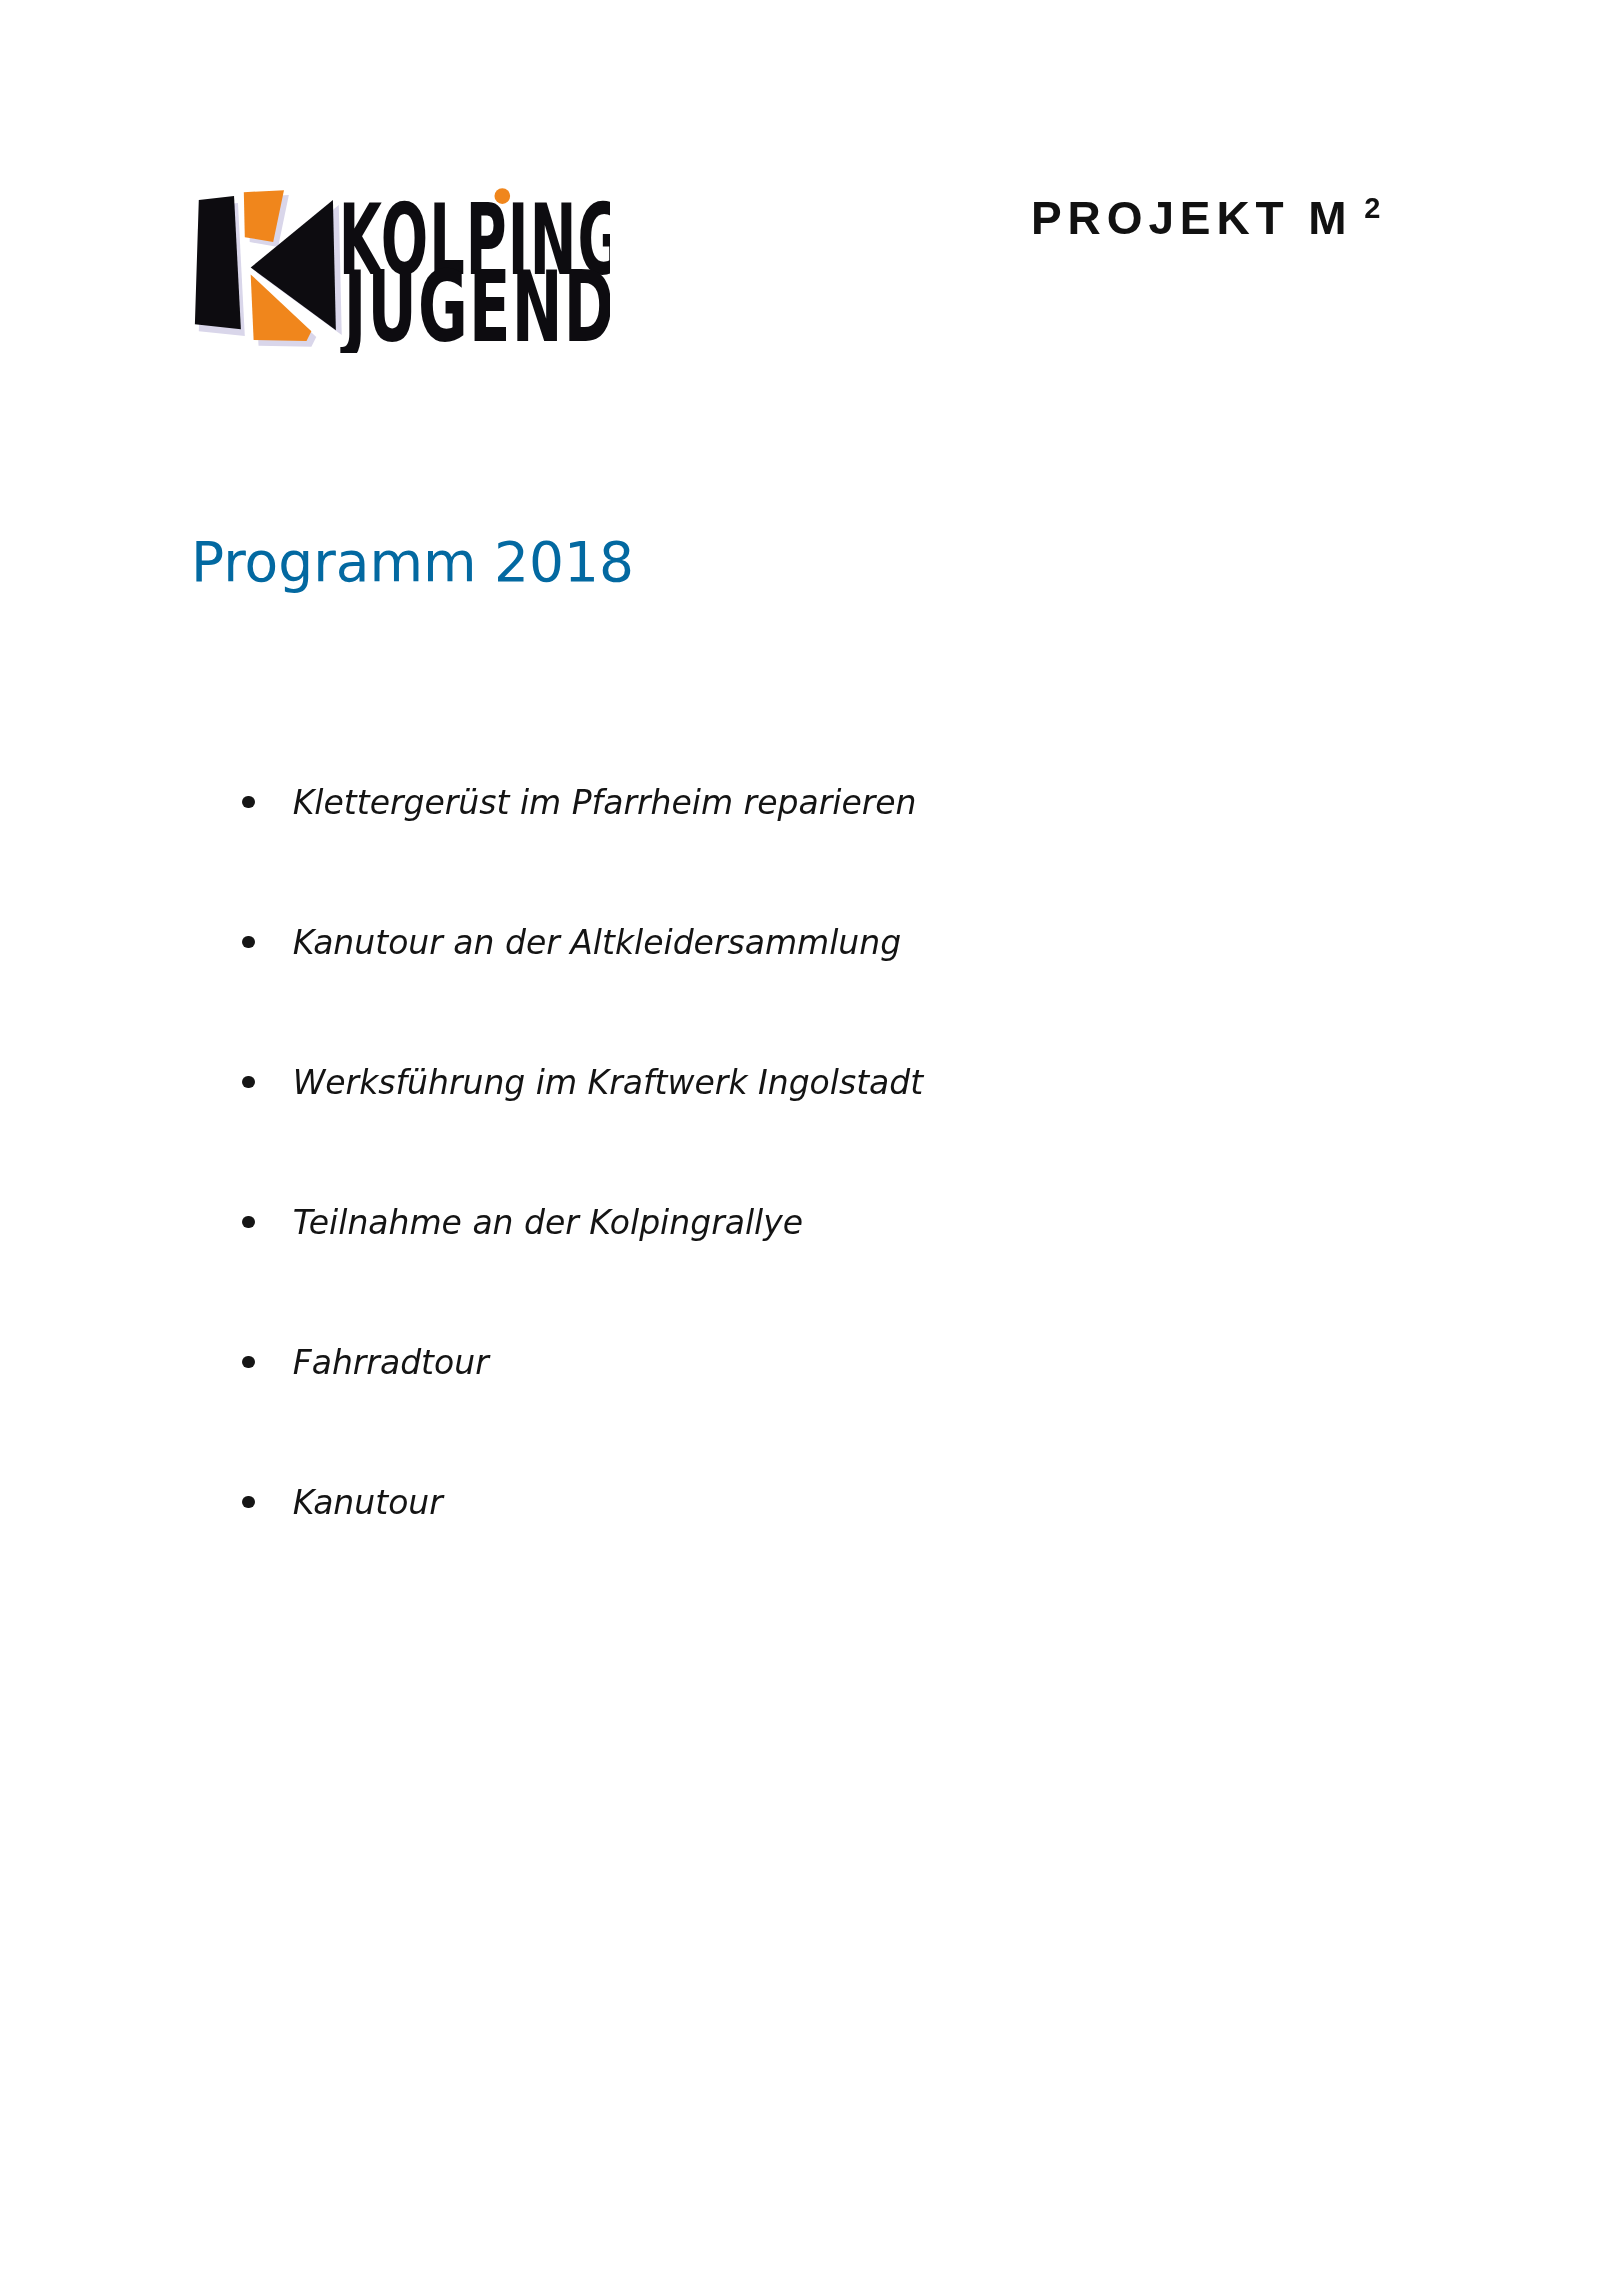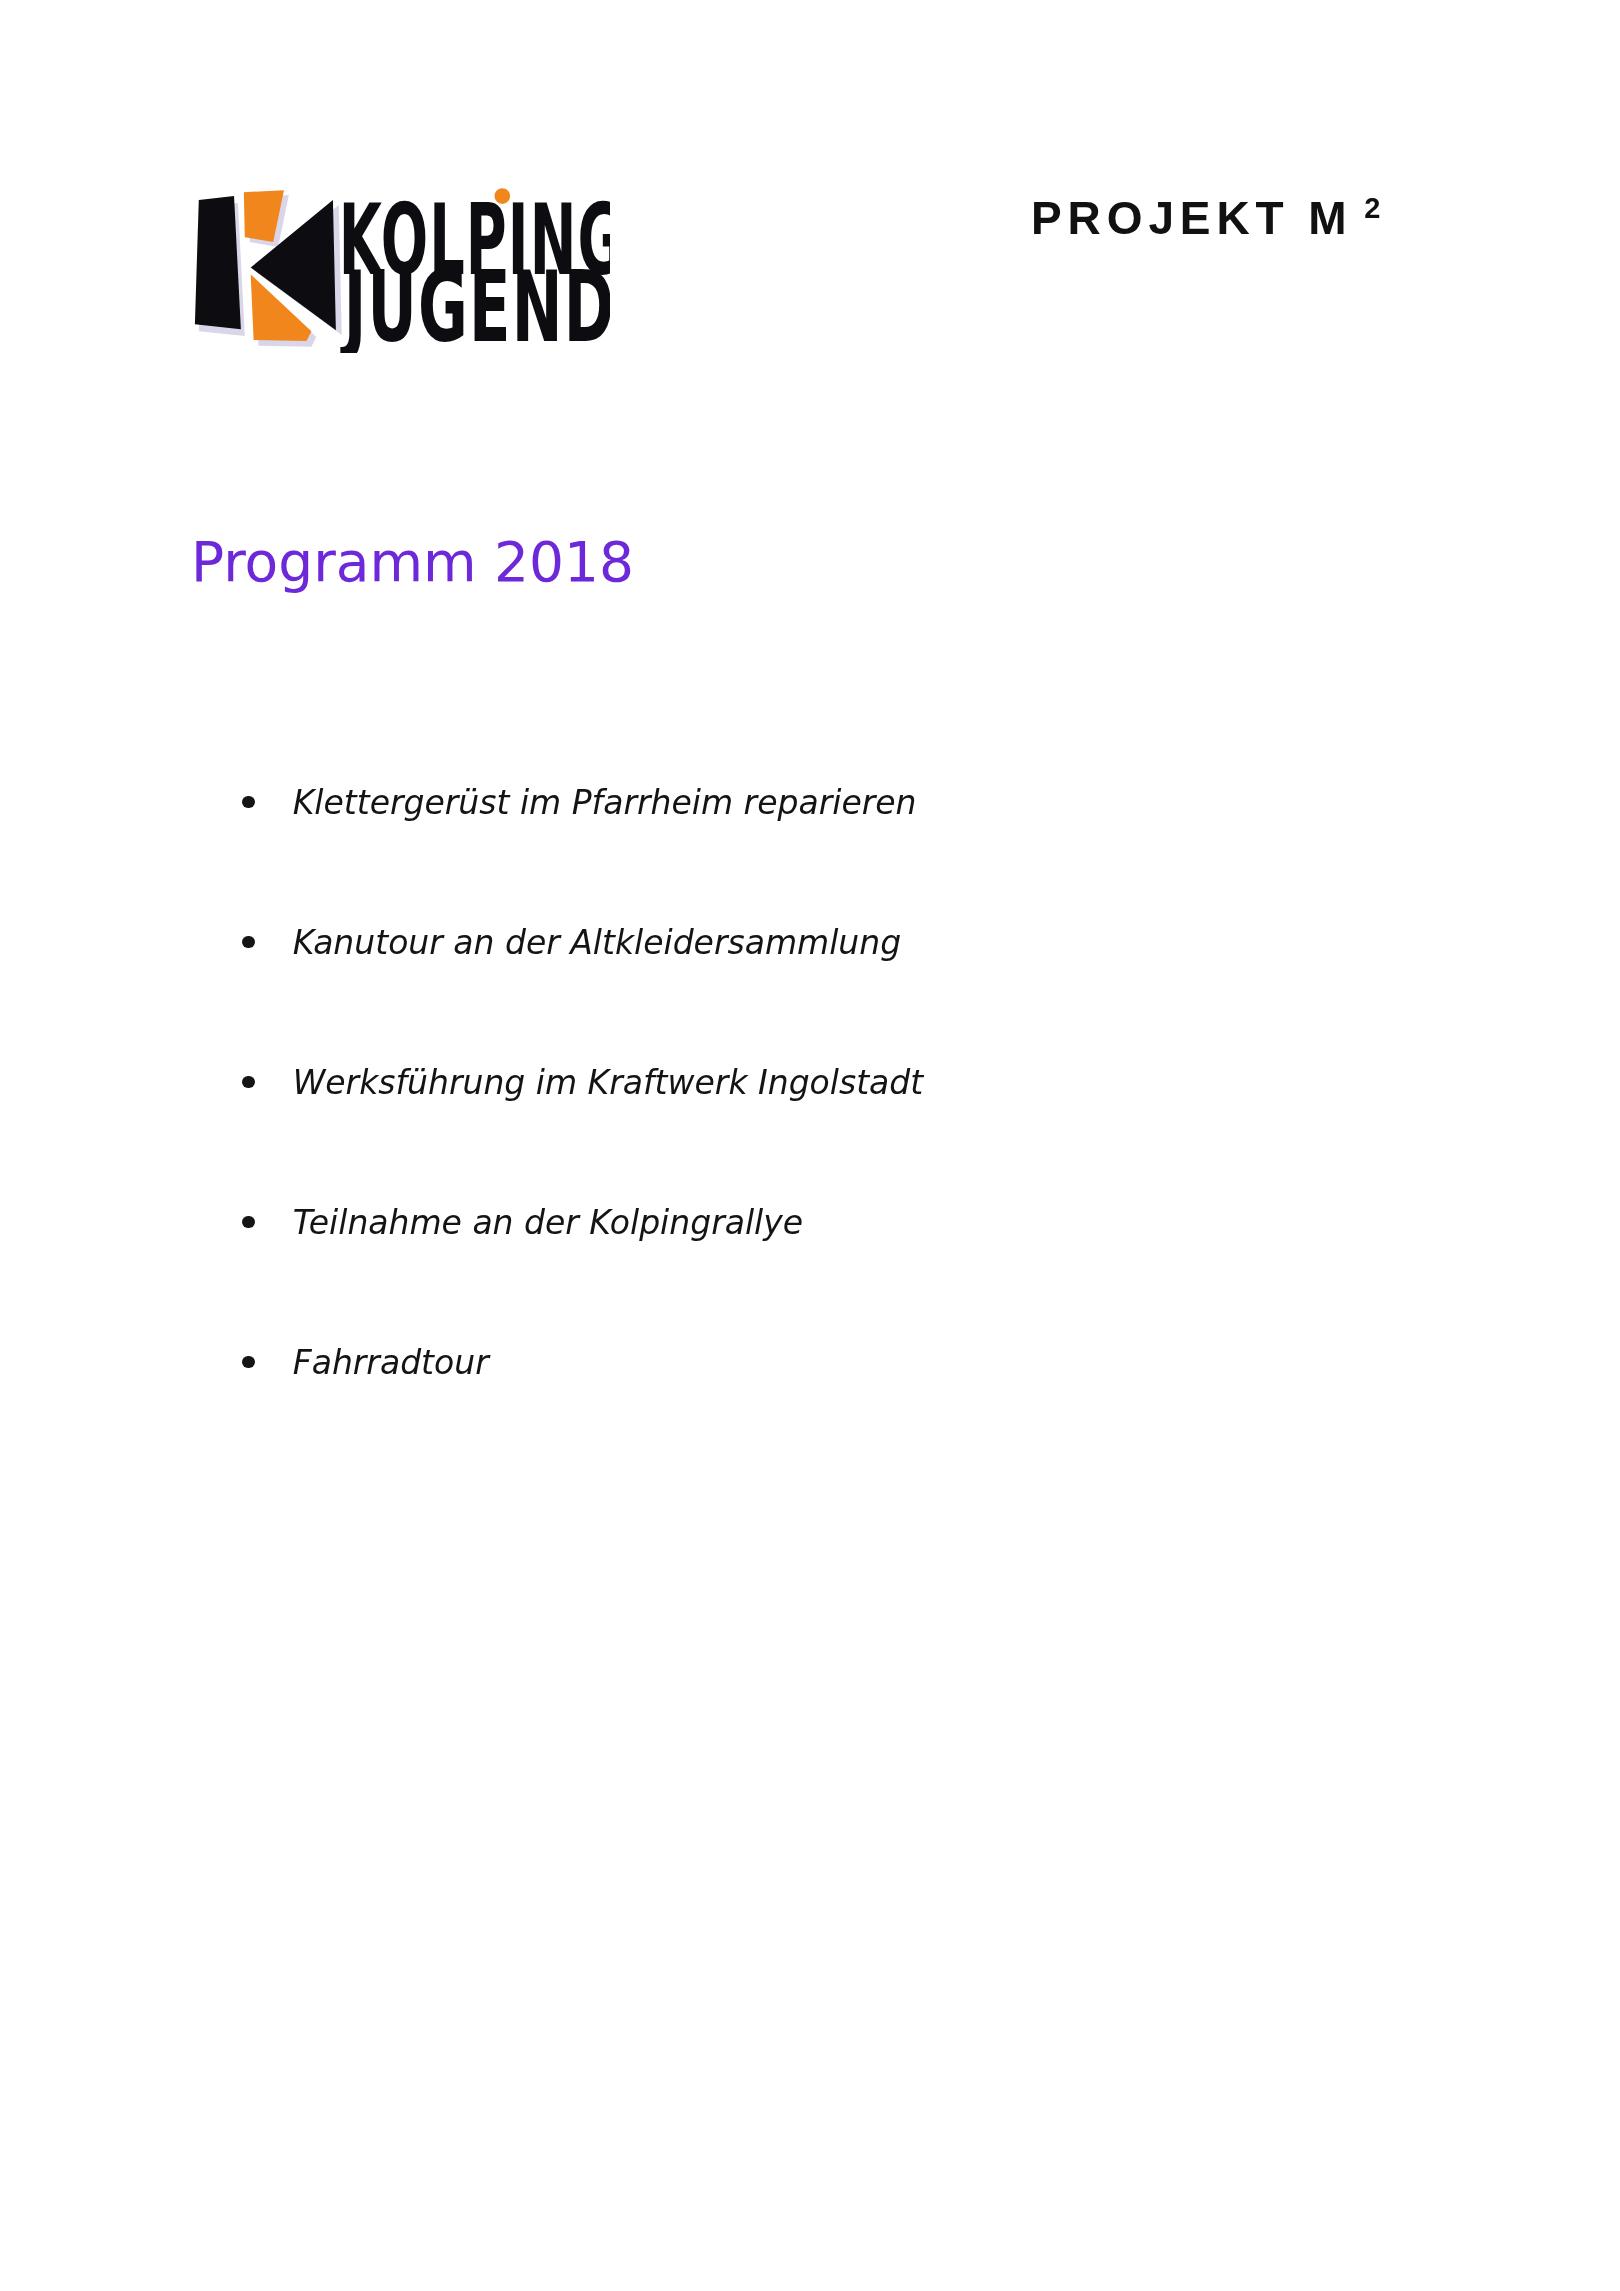--- a/index.html
+++ b/index.html
@@ -54,21 +54,21 @@
   }
 
   
   .doc-title {
     position: absolute;
     left: 191px;
     top: 526px;
     font-size: 55px;
     line-height: 73px;
     letter-spacing: 0px;
-    color: #6d28d9;
+    color: #0369a1;
     white-space: nowrap;
   }
 
   
   .program-list {
     position: absolute;
     left: 242px;
     top: 781px;
     margin: 0;
     padding: 0;
@@ -141,16 +141,20 @@
       <span class="item-label">Werksführung im Kraftwerk Ingolstadt</span>
     </li>
     <li>
       <span class="bullet-dot"></span>
       <span class="item-label">Teilnahme an der Kolpingrallye</span>
     </li>
     <li>
       <span class="bullet-dot"></span>
       <span class="item-label">Fahrradtour</span>
     </li>
+    <li>
+      <span class="bullet-dot"></span>
+      <span class="item-label">Kanutour</span>
+    </li>
   </ul>
 
 </div>
 
 
 </body></html>

